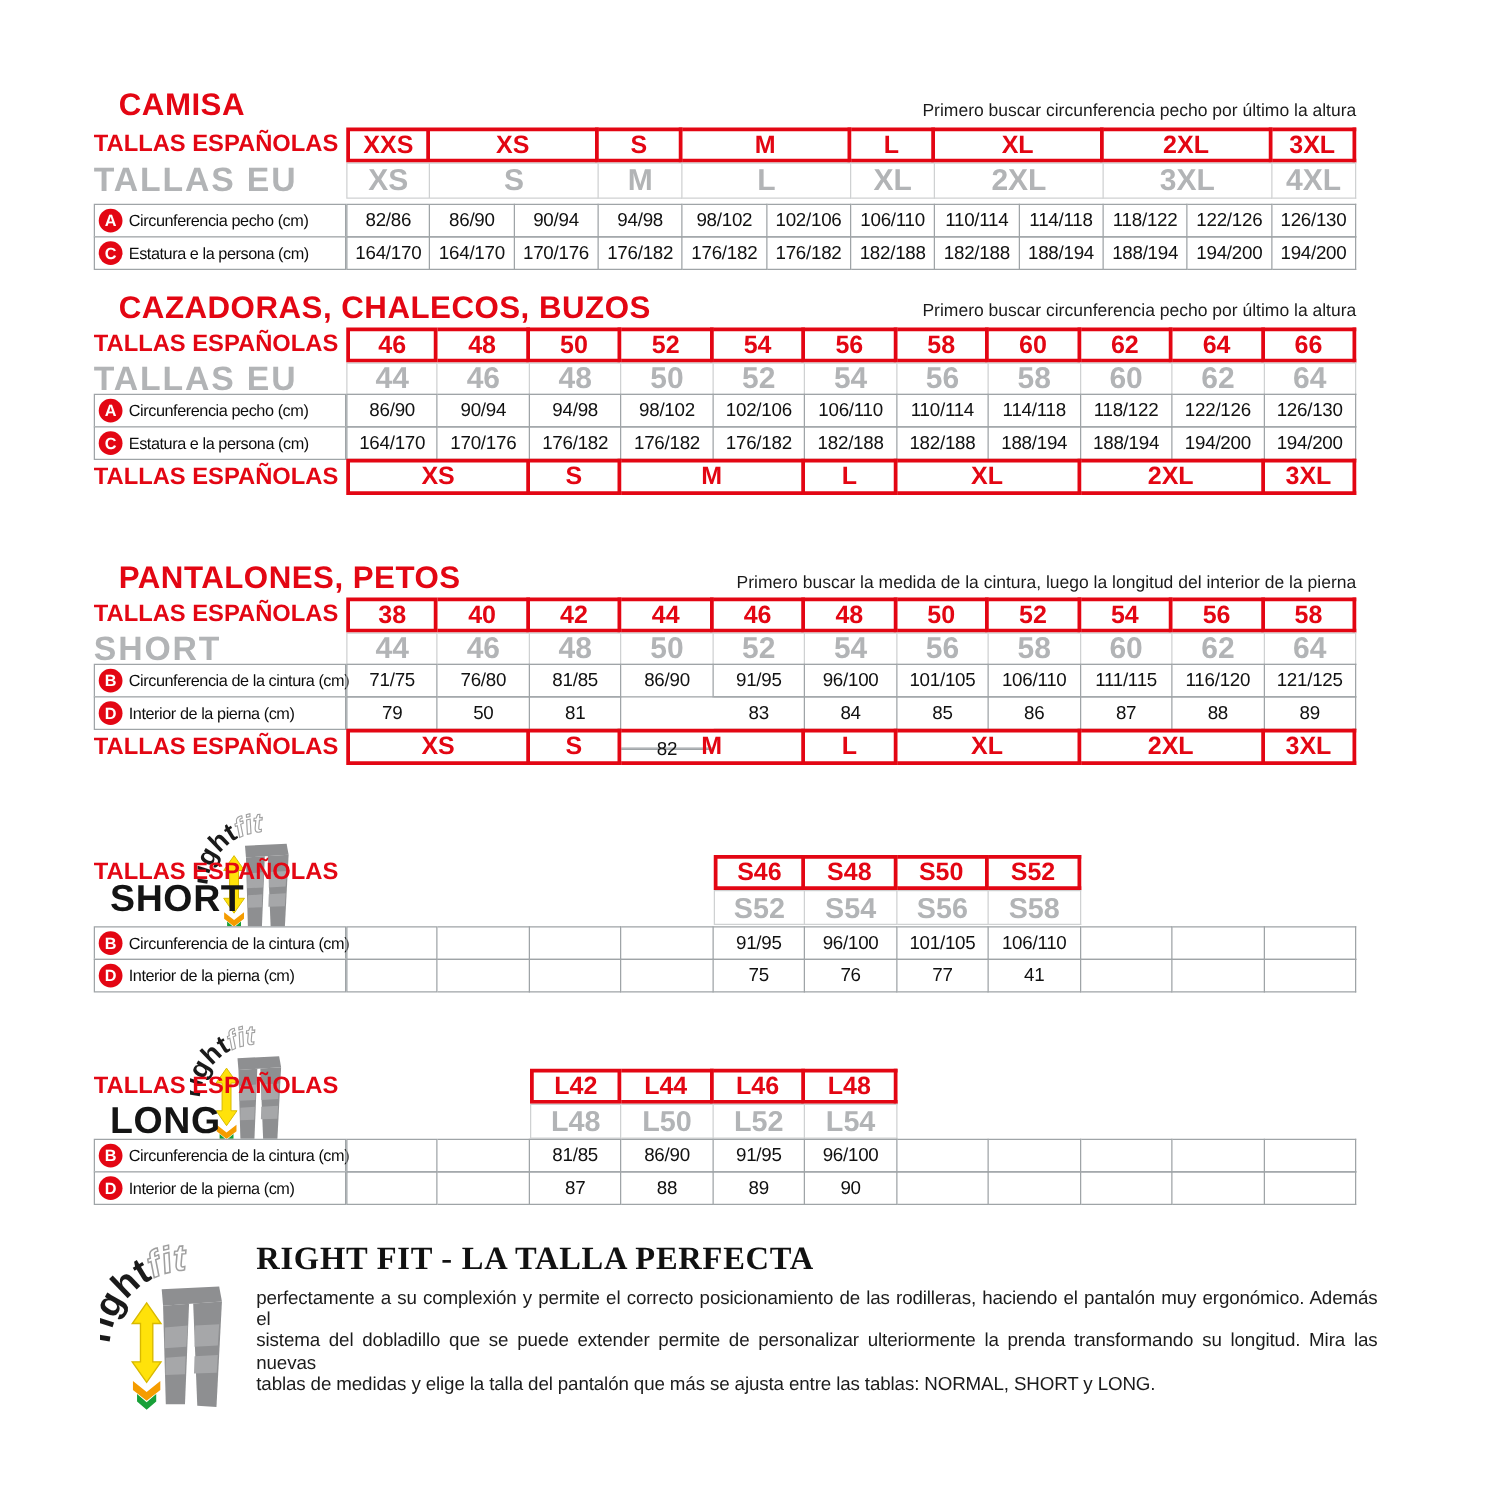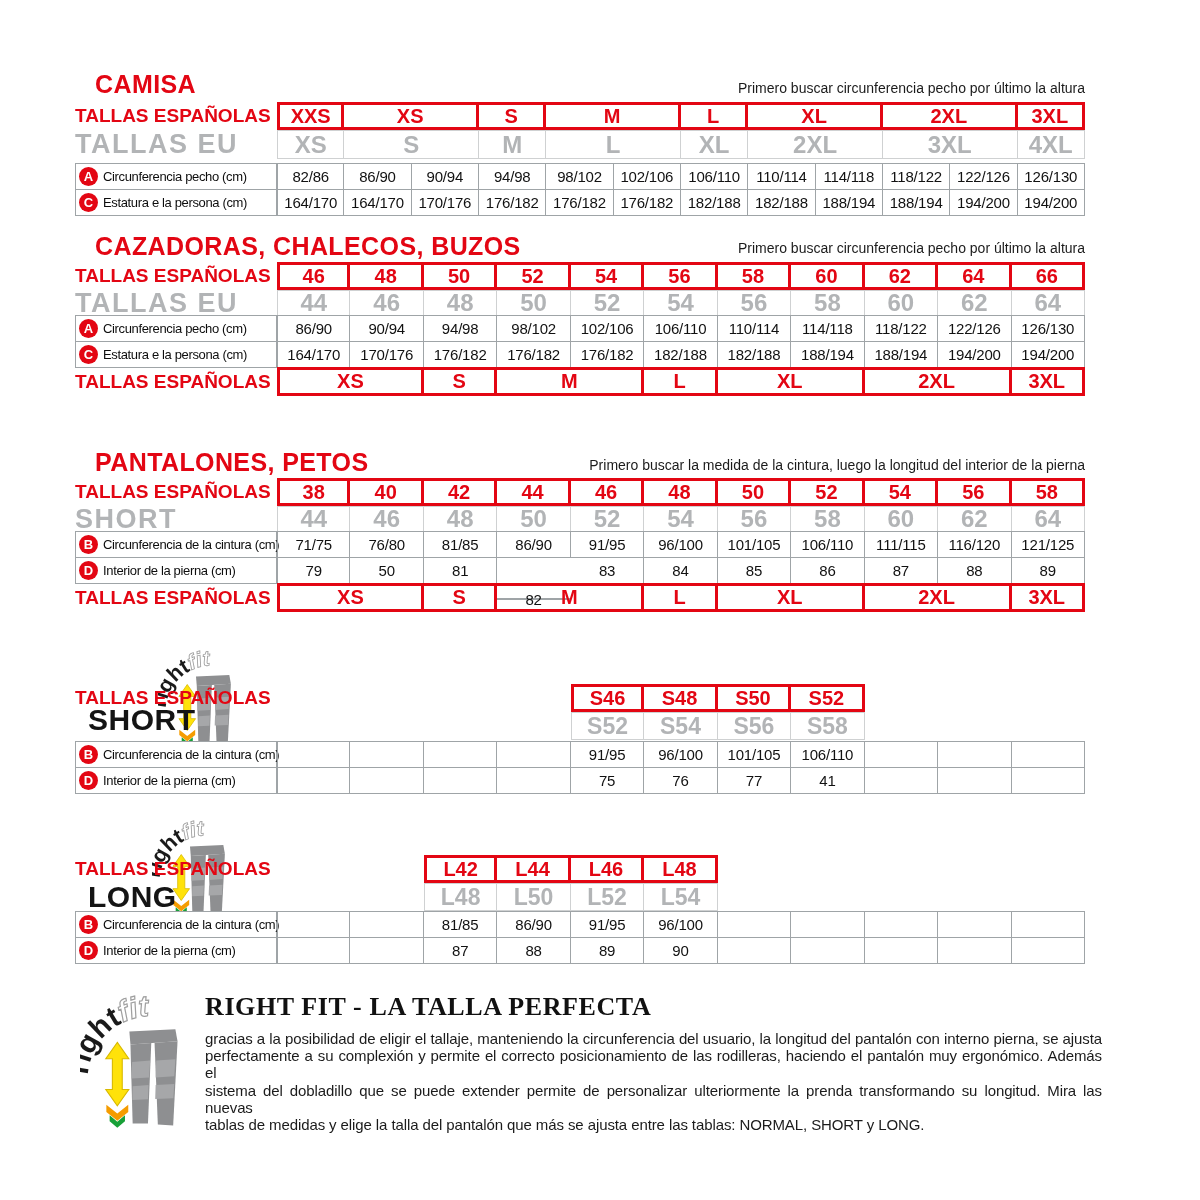--- a/index.html
+++ b/index.html
@@ -437,19 +437,18 @@
     </g>
     <polygon points="33,46 43.5,61 37.5,61 37.5,89 43.5,89 33,104 22.5,89 28.5,89 28.5,61 22.5,61" fill="#ffe20a" stroke="#d8b900" stroke-width="1"></polygon>
     <polygon points="23,103 33,111 43,103 43,109.5 33,117.5 23,109.5" fill="#f59c00"></polygon>
     <polygon points="26,112.5 33,118.5 40,112.5 40,118 33,124 26,118" fill="#18a038"></polygon>
     <text font-family="'Liberation Sans',sans-serif" font-size="27" font-weight="bold" fill="#1a1a1a">
       <textPath href="#rfArc2">right<tspan fill="#ffffff" stroke="#a0a0a0" stroke-width="1.1" font-style="italic">fit</tspan></textPath>
     </text>
   </svg></div>
   <div class="rf-title" style="left:205px;top:992px">RIGHT FIT - LA TALLA PERFECTA</div>
   <div class="para" style="left:205px;top:1030px;width:897px">
-      <div class="pline">gracias a la posibilidad de eligir el tallaje, manteniendo la circunferencia del usuario, la longitud del pantalón con interno pierna, se ajusta</div>
       <div class="pline">perfectamente a su complexión y permite el correcto posicionamiento de las rodilleras, haciendo el pantalón muy ergonómico. Además el</div>
       <div class="pline">sistema del dobladillo que se puede extender permite de personalizar ulteriormente la prenda transformando su longitud. Mira las nuevas</div>
       <div class="pline">tablas de medidas y elige la talla del pantalón que más se ajusta entre las tablas: NORMAL, SHORT y LONG.</div>
     </div>
 
 </div>
 
 </body></html>

